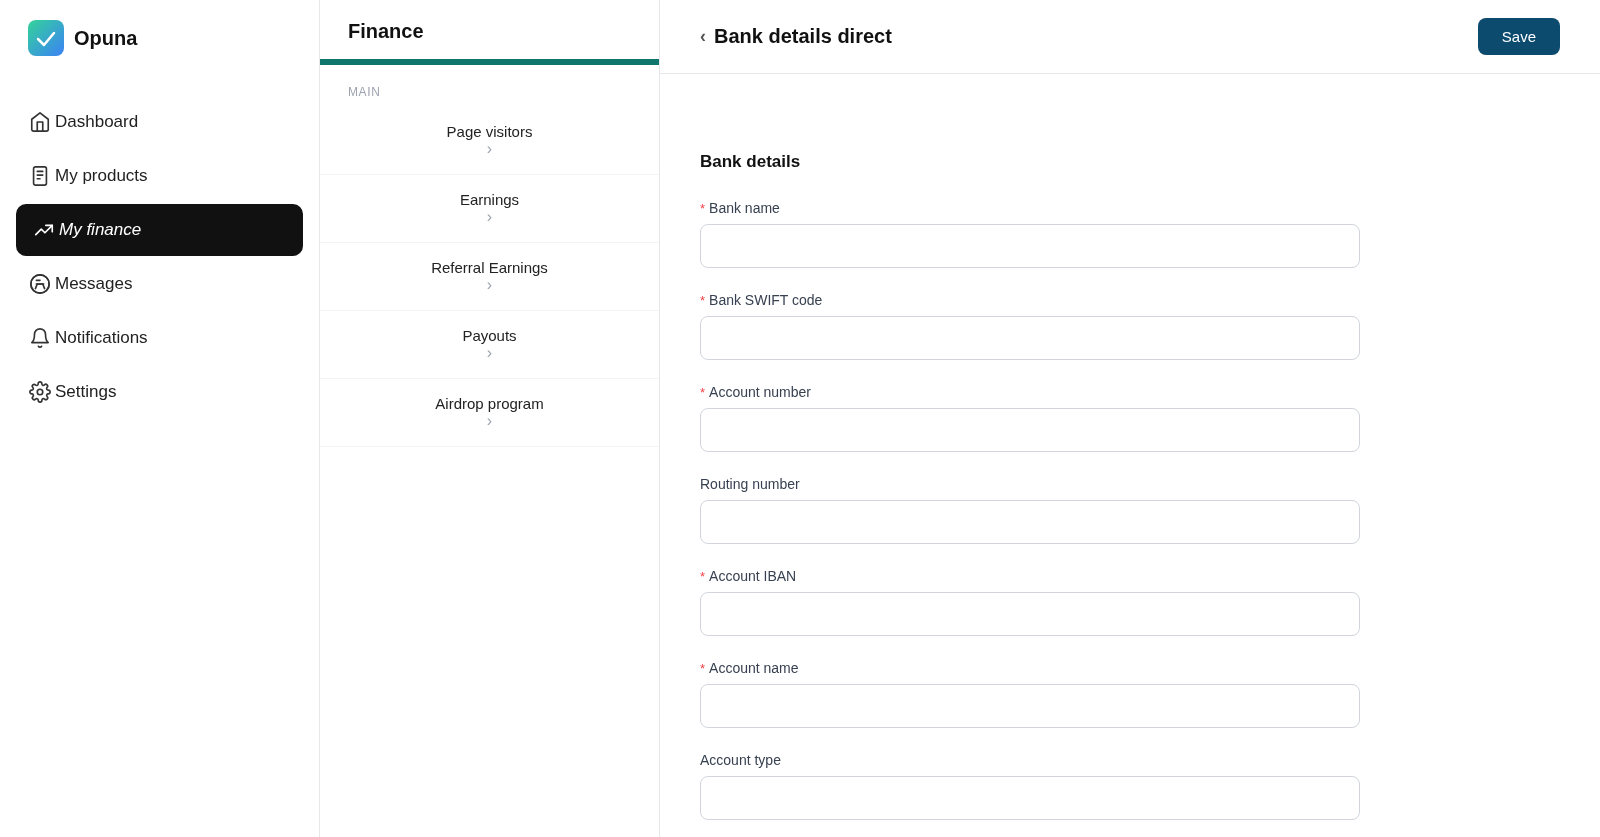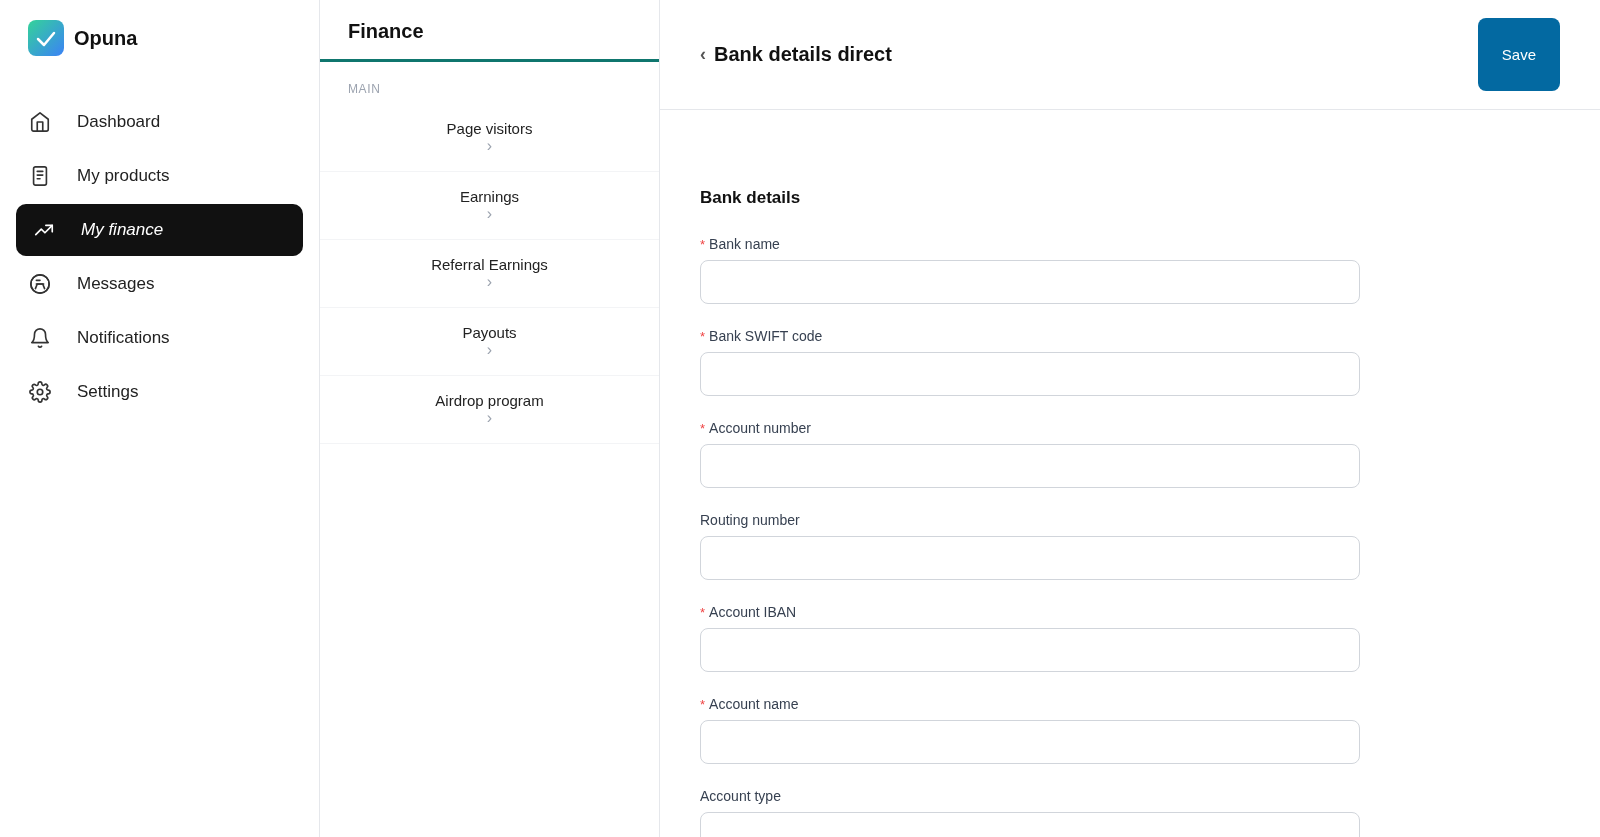--- a/index.html
+++ b/index.html
@@ -33,21 +33,21 @@
     }
     .sidebar-nav {
       display: flex;
       flex-direction: column;
       padding: 20px 0;
       gap: 2px;
     }
     .nav-item {
       display: flex;
       align-items: center;
-      gap: 25px;
+      gap: 3px;
       padding: 14px 28px;
       cursor: pointer;
       border-radius: 0;
       transition: background 0.15s;
       font-size: 17px;
       color: #222;
     }
     .nav-item.active {
       background: #111;
       color: #fff;
@@ -73,21 +73,21 @@
       min-width: 340px;
       border-right: 1px solid #e5e7eb;
       display: flex;
       flex-direction: column;
     }
     .finance-header {
       padding: 20px 28px 16px;
       font-size: 20px;
       font-weight: 700;
       color: #111;
-      border-bottom: 3px solid #0f766e;
+      border-bottom: 6px solid #0f766e;
     }
     .finance-section-label {
       padding: 20px 28px 8px;
       font-size: 12px;
       color: #9ca3af;
       font-weight: 500;
       letter-spacing: 0.05em;
       text-transform: uppercase;
     }
     .finance-menu-item {
@@ -126,25 +126,25 @@
       font-size: 20px;
       font-weight: 700;
       color: #111;
       cursor: pointer;
     }
     .back-arrow {
       font-size: 18px;
       color: #555;
     }
     .save-button {
-      background: #0369a1;
+      background: #0c4a6e;
       color: #fff;
       border: none;
       border-radius: 8px;
-      padding: 28px 24px;
+      padding: 10px 24px;
       font-size: 15px;
       font-weight: 500;
       cursor: pointer;
     }
 
     .form-content {
       padding: 32px 40px;
       max-width: 700px;
     }
     .section-title {

